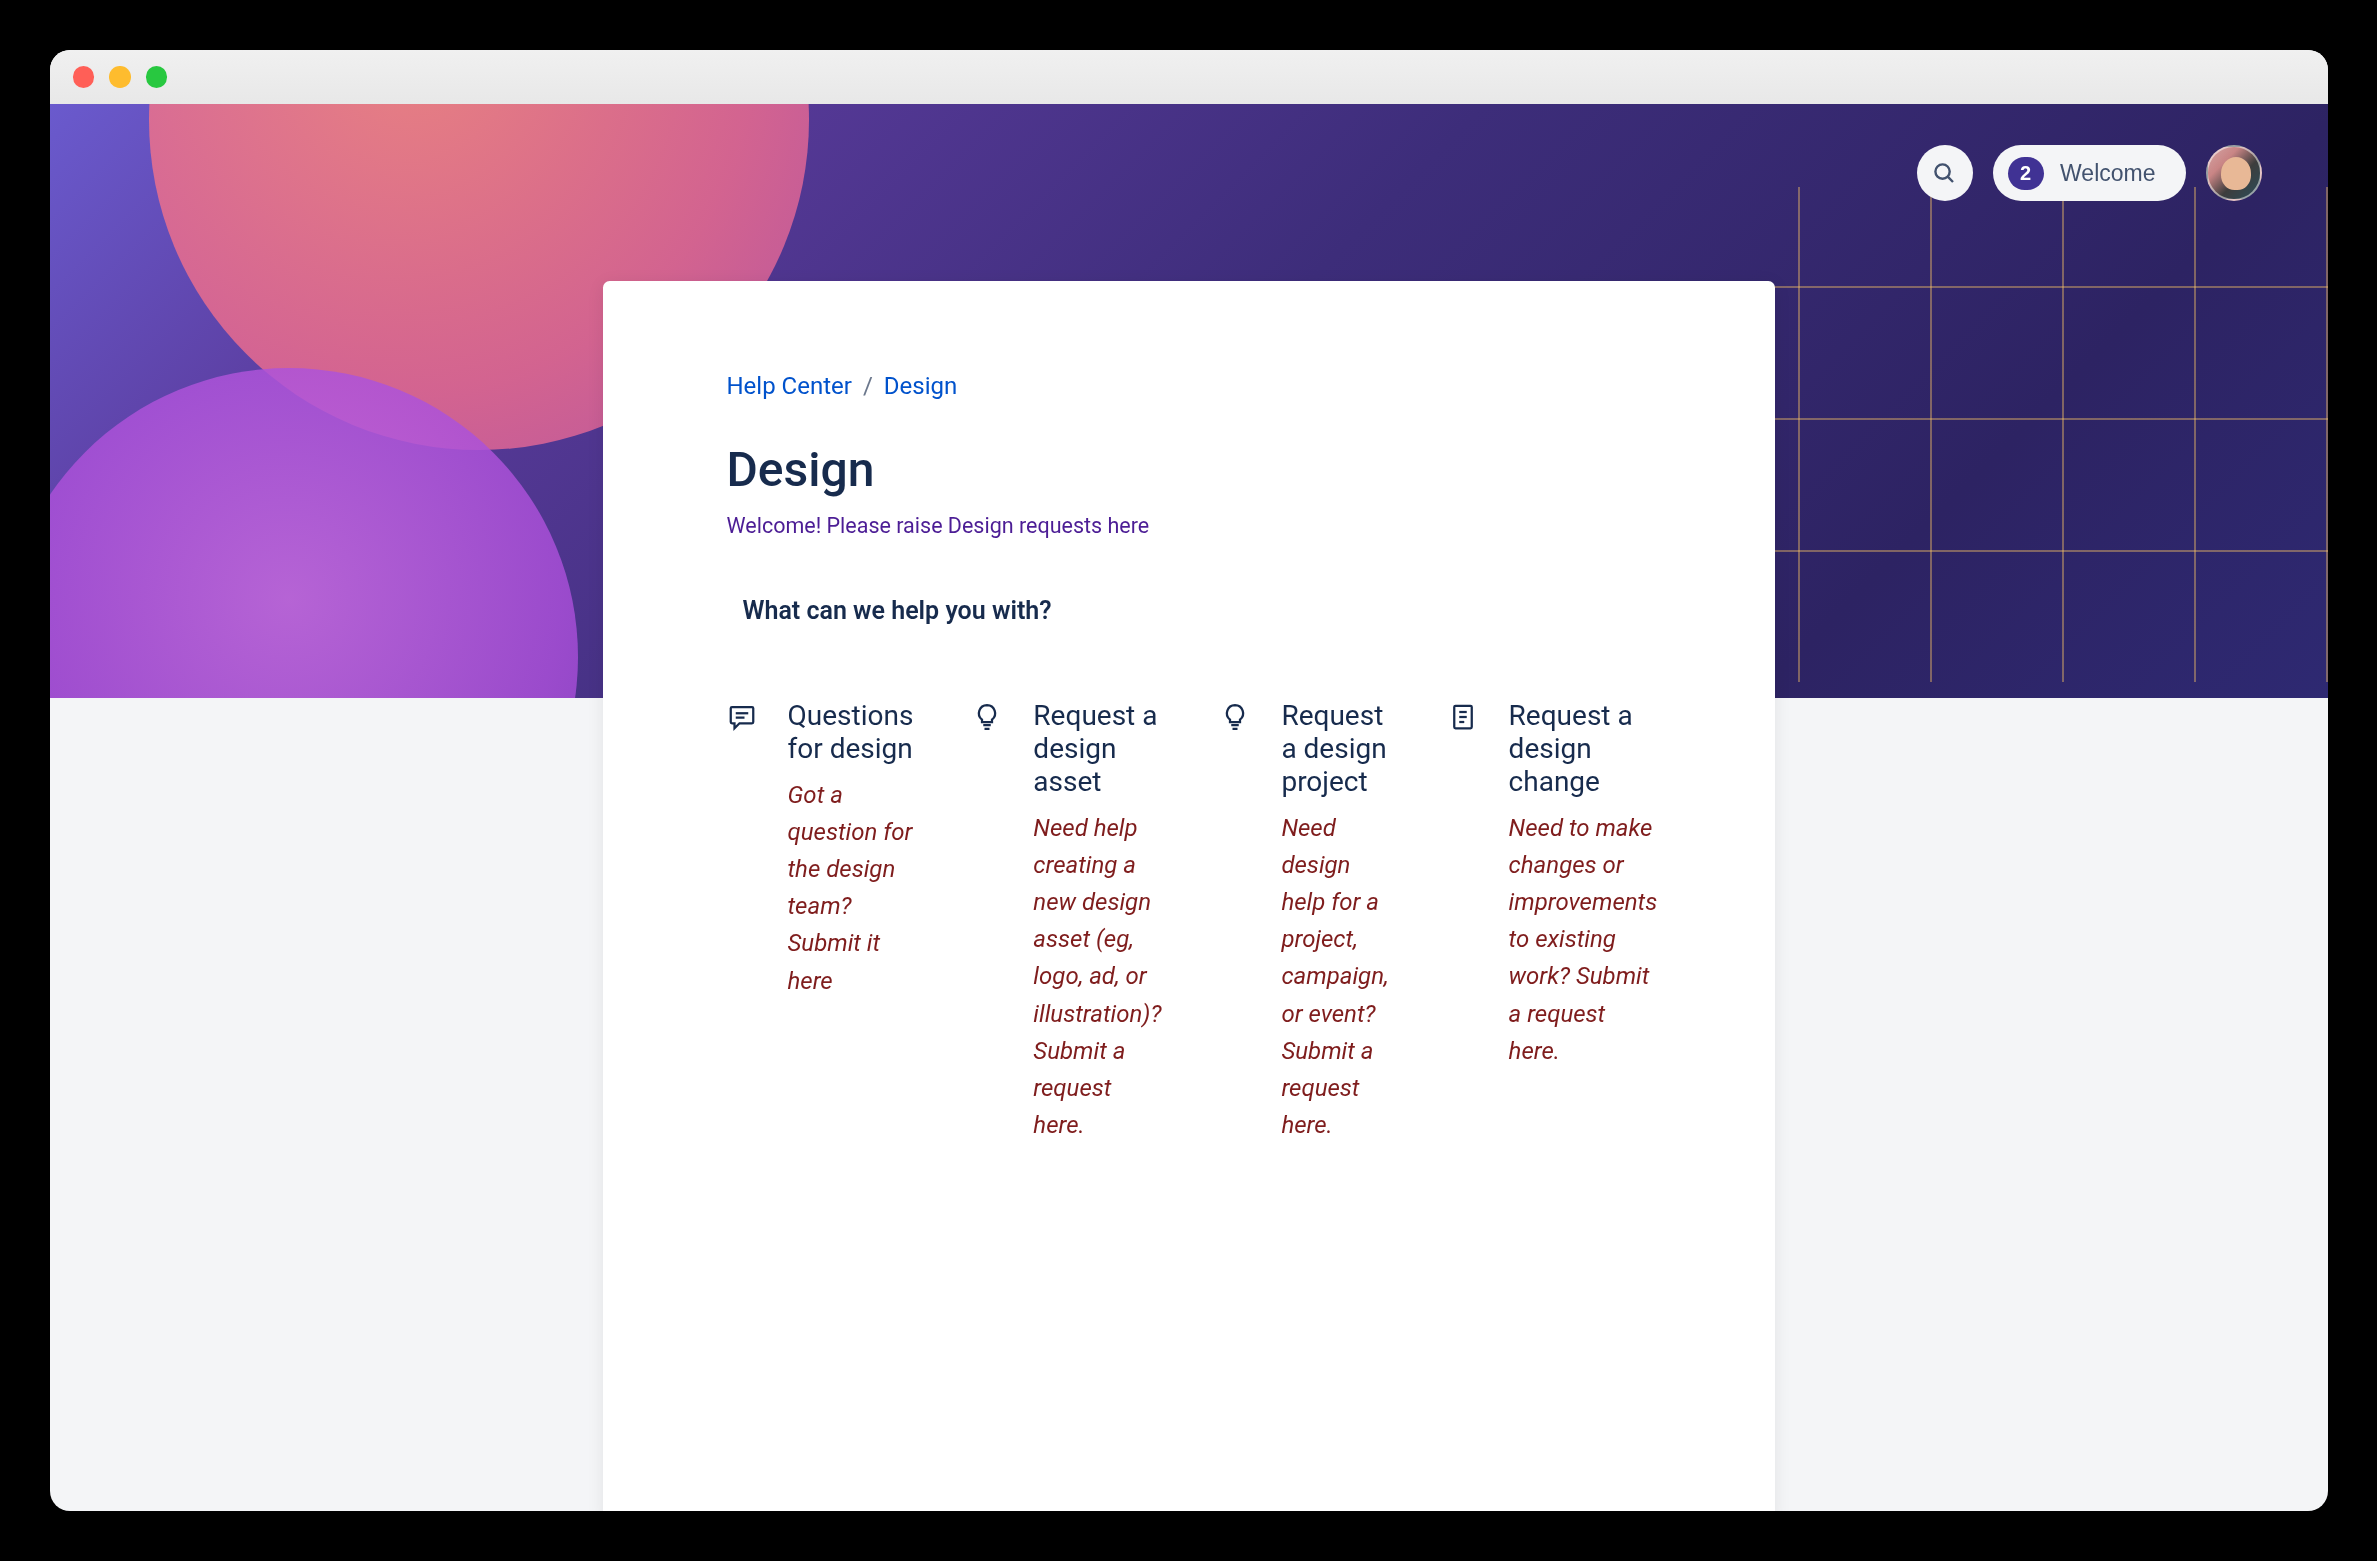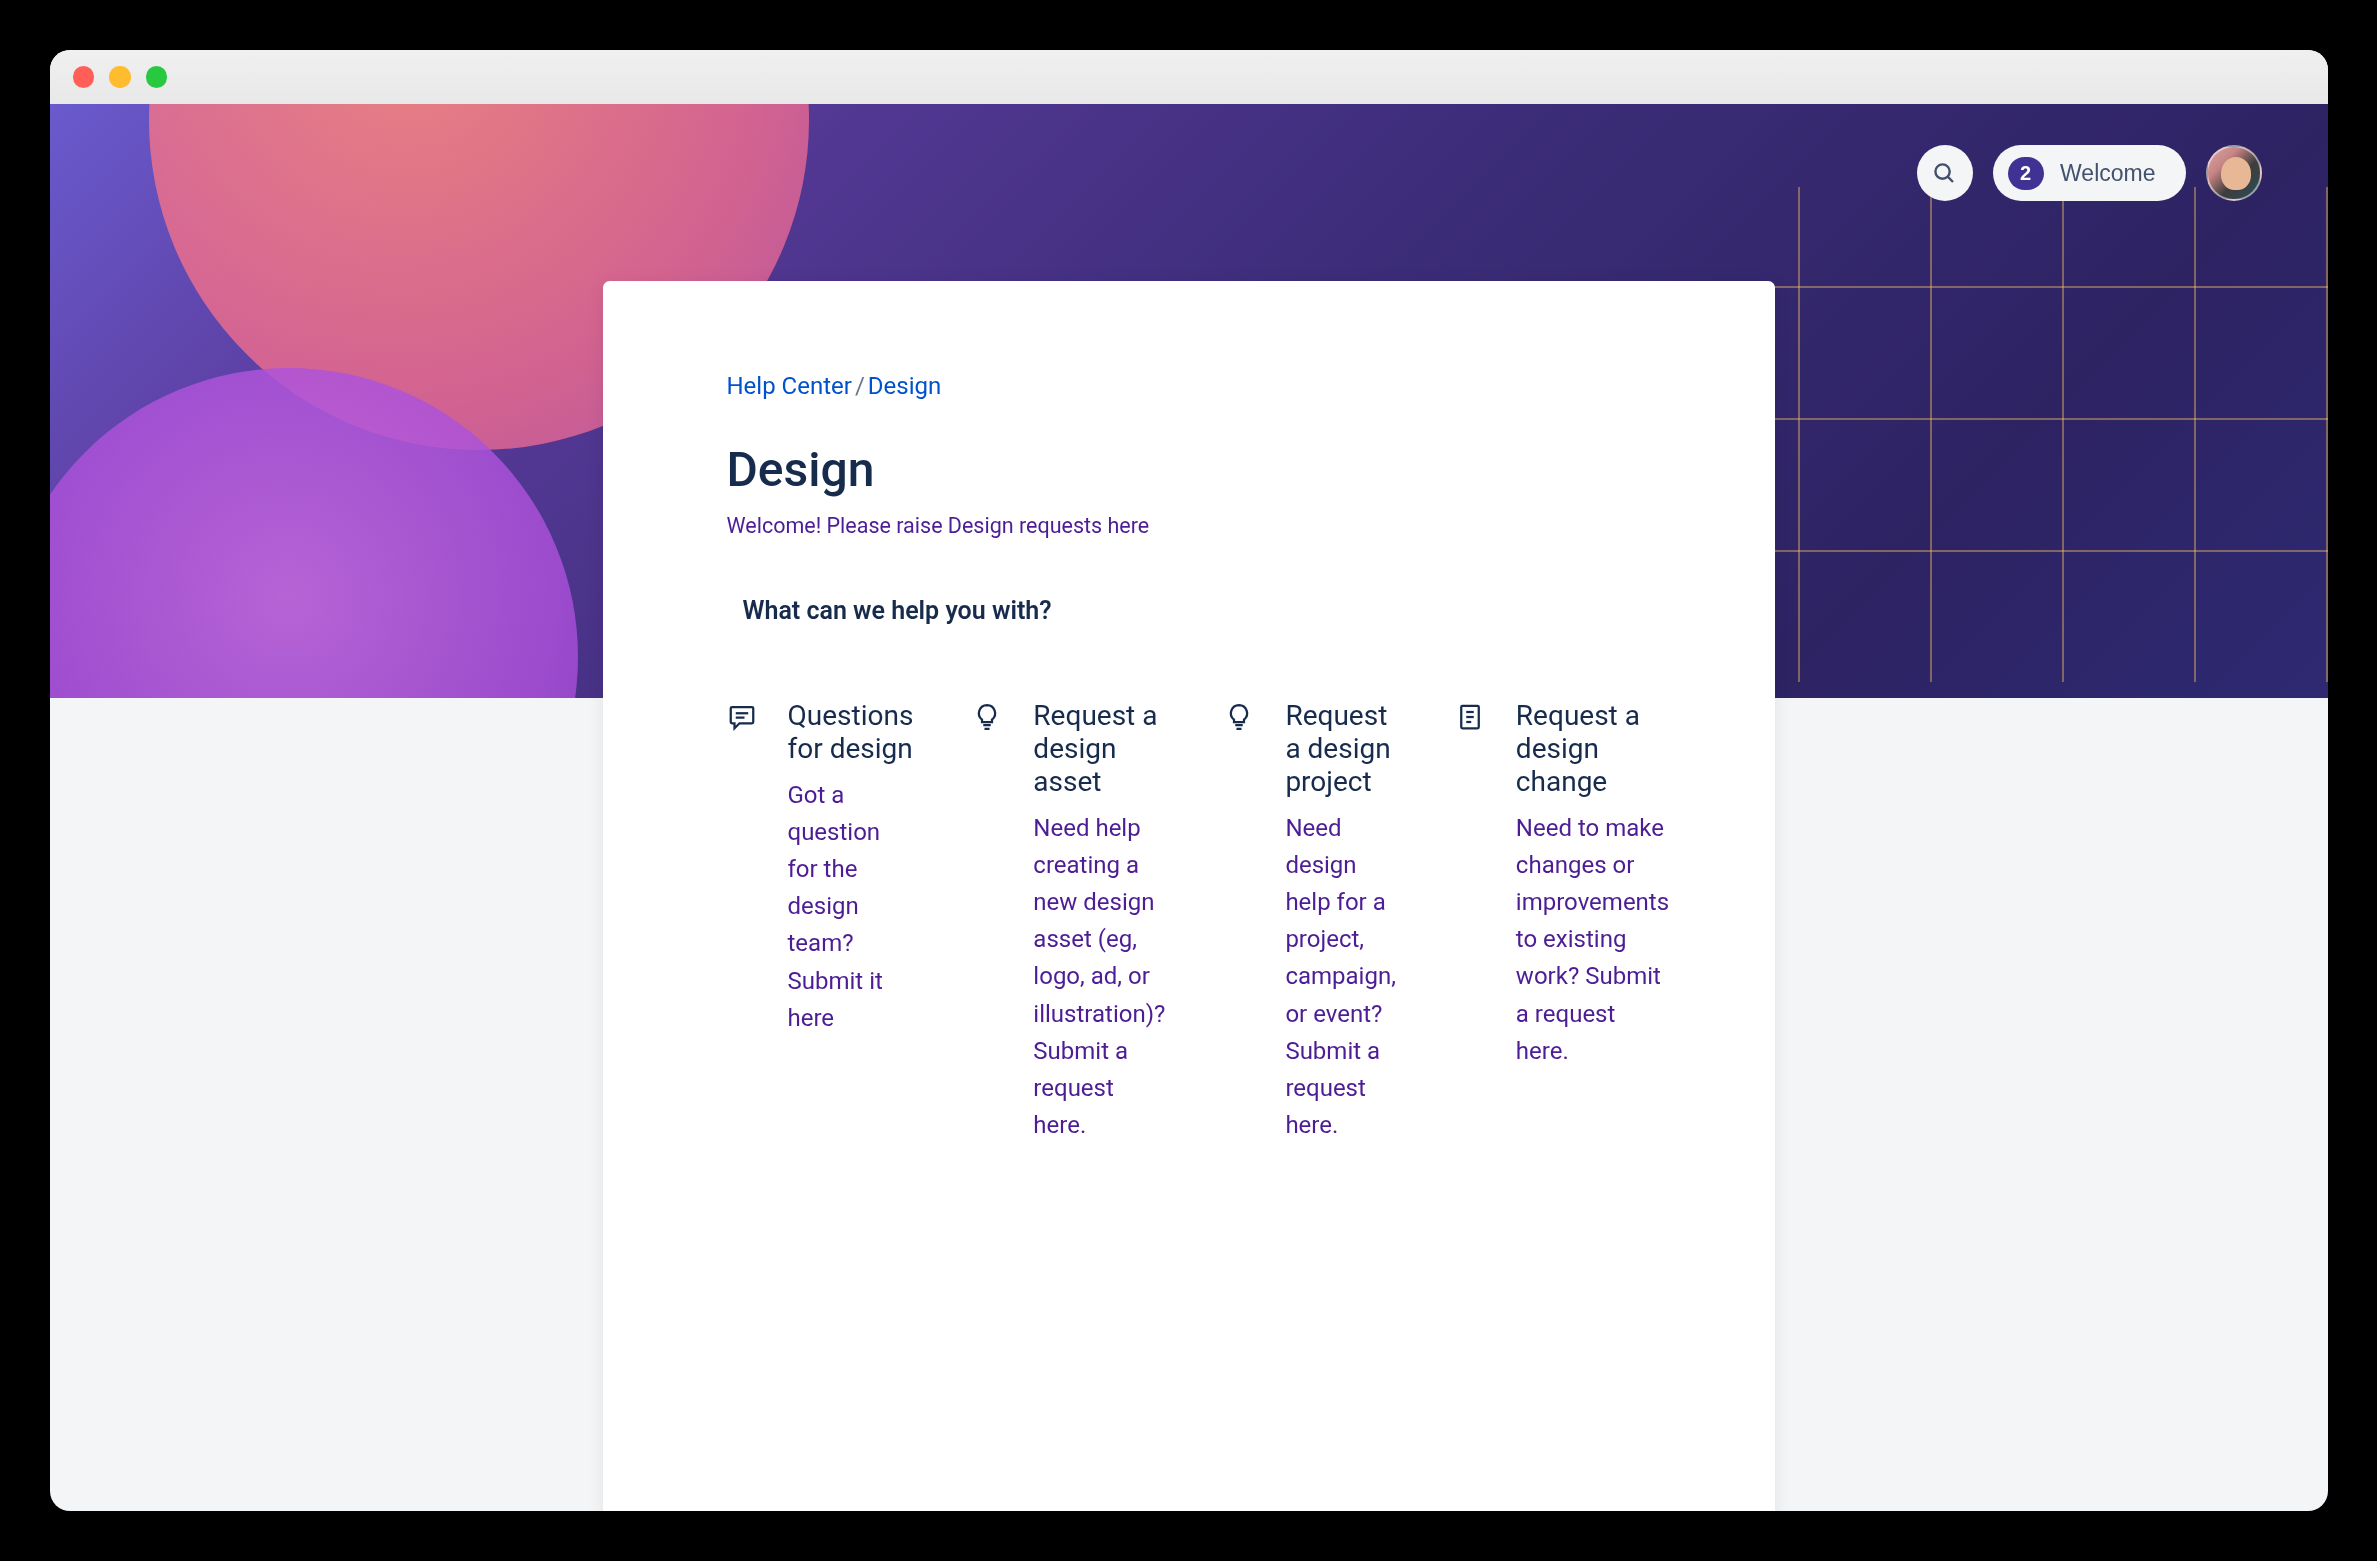--- a/index.html
+++ b/index.html
@@ -197,21 +197,21 @@
       background: white;
       border-radius: 6.6px;
       padding: 91px 124px 132px 124px;
       box-shadow: 0 3.3px 16.5px rgba(0,0,0,0.08);
       min-height: 1238px;
     }
 
     .breadcrumb {
       display: flex;
       align-items: center;
-      gap: 3px;
+      gap: 11px;
       font-size: 24px;
       margin-bottom: 41px;
     }
 
     .breadcrumb a {
       color: #0052cc;
       text-decoration: none;
     }
 
     .breadcrumb-sep {
@@ -264,22 +264,23 @@
 
     .request-title {
       font-size: 28px;
       font-weight: 400;
       color: #172b4d;
       margin-bottom: 11.6px;
     }
 
     .request-desc {
       font-size: 24px;
-      color: #4c1d95;
+      color: #7f1d1d;
       line-height: 1.55;
+      font-style: italic;
     }
 
     svg {
       display: block;
     }
   </style>
 </head>
 <body>
 
 <div class="window">

